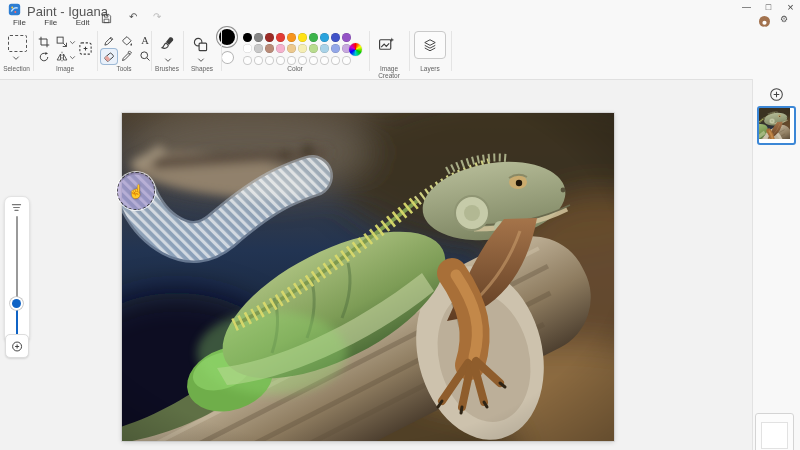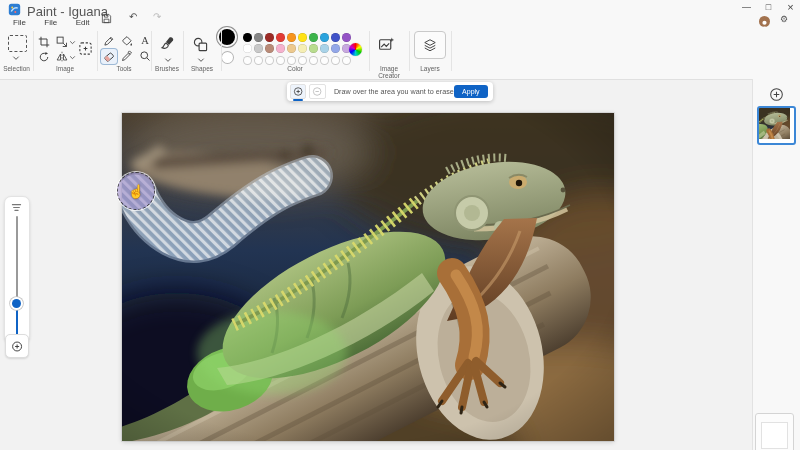--- a/index.html
+++ b/index.html
@@ -455,34 +455,20 @@
     <span class="grp-label" style="left:0;width:33px">Selection</span>
     <span class="grp-label" style="left:33px;width:64px">Image</span>
     <span class="grp-label" style="left:97px;width:54px">Tools</span>
     <span class="grp-label" style="left:151px;width:32px">Brushes</span>
     <span class="grp-label" style="left:183px;width:38px">Shapes</span>
     <span class="grp-label" style="left:221px;width:148px">Color</span>
     <span class="grp-label" style="left:369px;width:40px">Image Creator</span>
     <span class="grp-label" style="left:409px;width:42px">Layers</span>
   </div>
 
-  <div id="banner">
-    <span class="mask-toggle selected icon">
-        <svg width="11" height="11" viewBox="0 0 16 16">
-          <use href="#i-maskadd"></use>
-        </svg>
-      </span>
-    <span class="mask-toggle disabled icon" style="color:#b9b9b9">
-        <svg width="11" height="11" viewBox="0 0 16 16">
-          <use href="#i-maskremove"></use>
-        </svg>
-      </span>
-    <span id="banner-msg">Draw over the area you want to erase</span>
-    <span id="apply-btn">Apply</span>
-  </div>
 
   <div id="size-panel">
     <span class="abs icon" style="left:5px;top:4px;color:#777">
         <svg width="13" height="13" viewBox="0 0 16 16">
           <use href="#i-sizebars"></use>
         </svg>
       </span>
     <span id="size-track"></span>
     <span id="size-fill"></span>
     <span id="size-thumb"></span>

